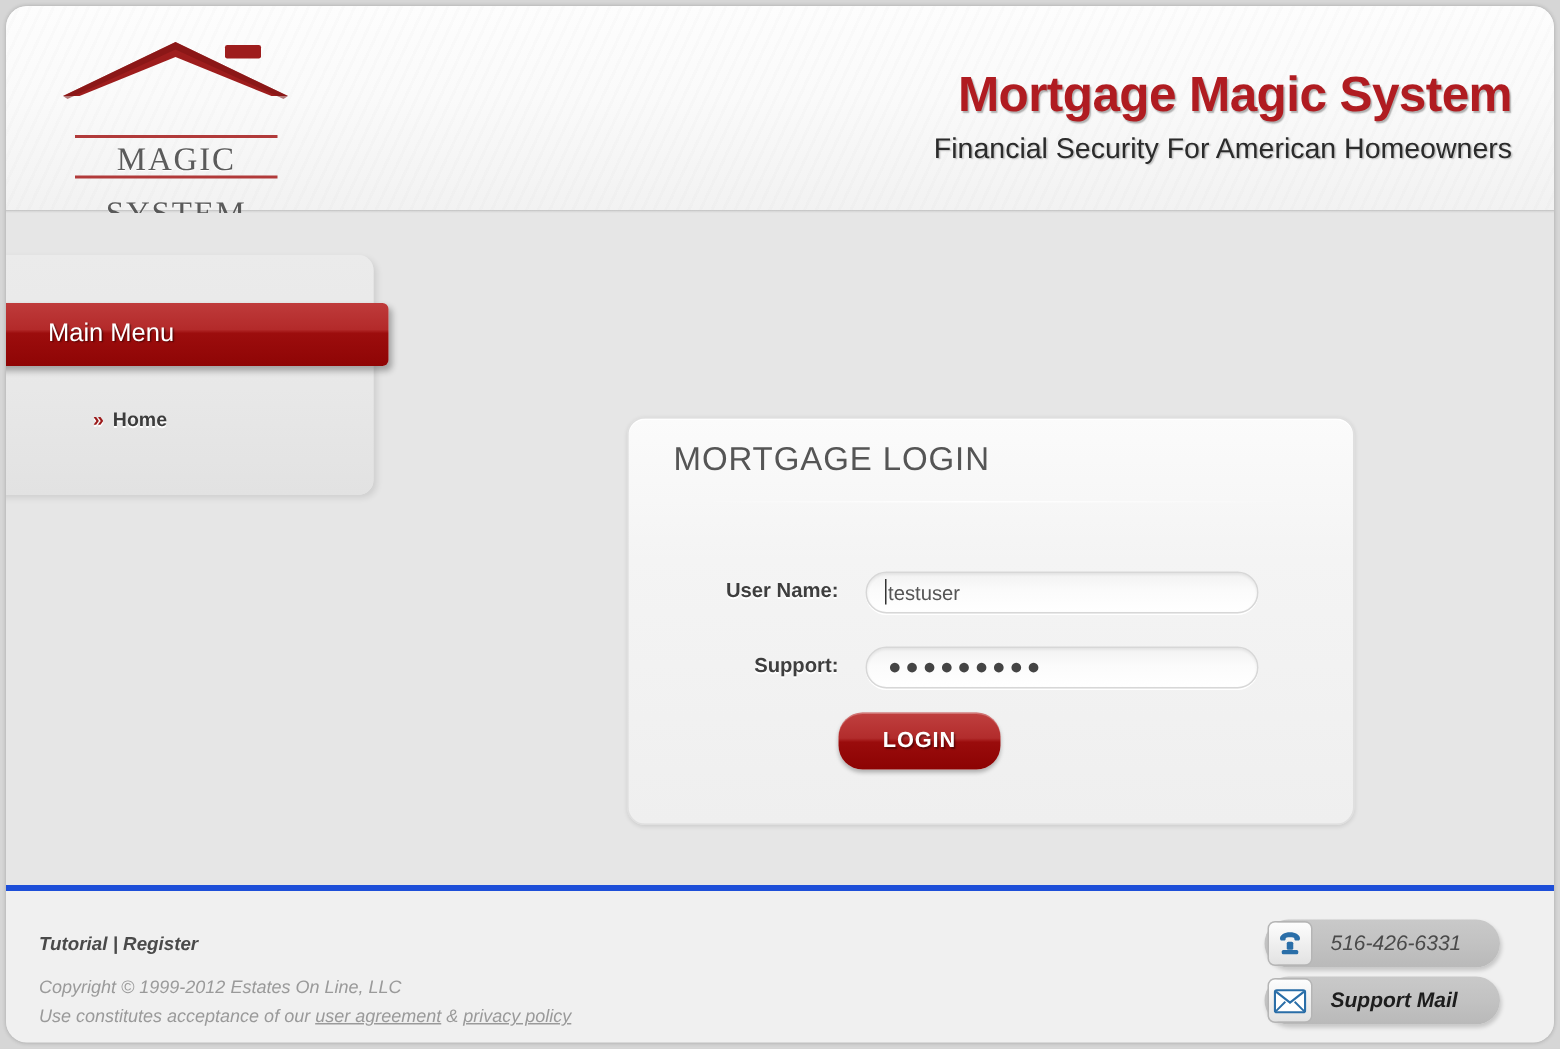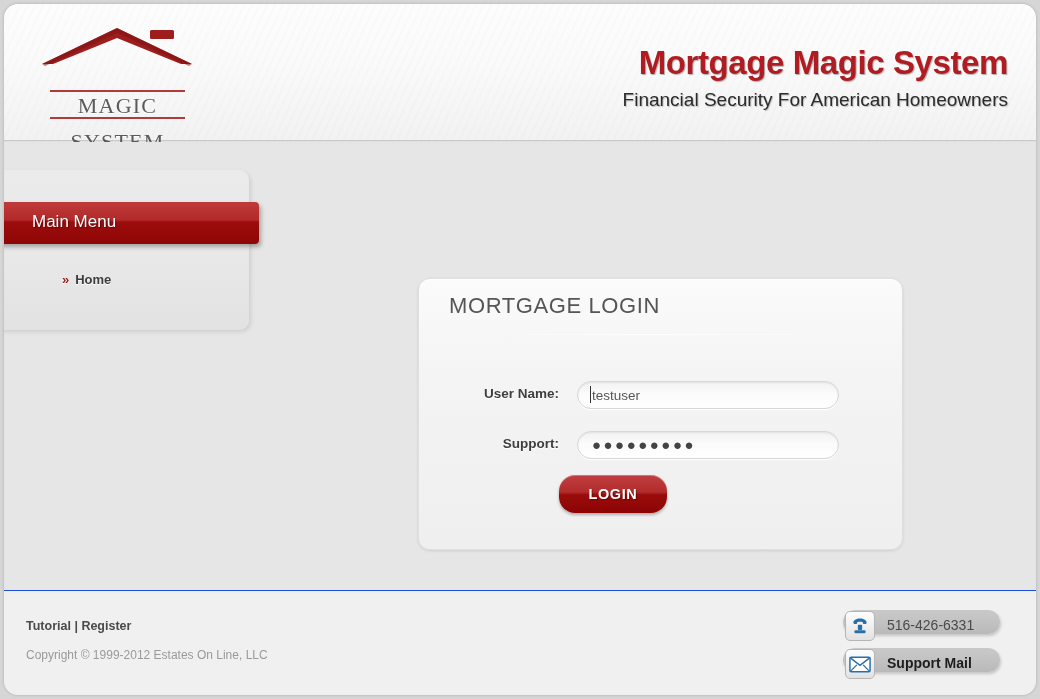--- a/index.html
+++ b/index.html
@@ -228,22 +228,23 @@
     font-family: "Liberation Sans", sans-serif;
   }
 
   
   .footer {
     position: absolute;
     left: 0; top: 586px;
     width: 1032px;
     height: 105px;
     background: #f0f0f0;
-    border-top: 1px solid #1d4ed8;
+    border-top: 4px solid #1d4ed8;
     border-radius: 0 0 13px 13px;
+    font-style: italic;
   }
   .foot-links {
     position: absolute;
     left: 22px; top: 28px;
     font-size: 12.5px;
     font-weight: bold;
     color: #4a4a4a;
   }
   .foot-links a { color:#4a4a4a; text-decoration:none; }
   .foot-copy {
@@ -251,21 +252,21 @@
     left: 22px; top: 55px;
     font-size: 12px;
     color: #9a9a9a;
     line-height: 19px;
   }
   .foot-copy a { color: #9a9a9a; text-decoration: underline; }
 
   .contact-btn {
     position: absolute;
     right: 36px;
-    height: 24px;
+    height: 32px;
     width: 157px;
     background: linear-gradient(180deg,#c9c9c9 0%, #c2c2c2 50%, #b9b9b9 100%);
     border-radius: 16px;
     box-shadow: 1px 2px 3px rgba(0,0,0,0.18);
   }
   .btn-phone { top: 19px; }
   .btn-mail  { top: 57px; }
   .contact-icon {
     position: absolute;
     left: 2px; top: 1px;
@@ -341,20 +342,21 @@
 
     <div class="footer">
       <div class="foot-links">
         <a href="#">Tutorial</a>
         <span>|</span>
         <a href="#">Register</a>
       </div>
 
       <div class="foot-copy">
         <div>Copyright © 1999-2012 Estates On Line, LLC</div>
+        <div><span>Use constitutes acceptance of our </span><a href="#">user agreement</a><span> &amp; </span><a href="#">privacy policy</a></div>
       </div>
 
       <div class="contact-btn btn-phone">
         <div class="contact-icon">
           <svg width="20" height="20" viewBox="0 0 24 24">
             <path d="M12 3c-4.4 0-8 2.1-8 4.9 0 1 .5 1.7 1.5 1.7h1.6c.9 0 1.4-.5 1.4-1.3 0-.6.3-.9 1-1.1.7-.2 1.6-.3 2.5-.3s1.8.1 2.5.3c.7.2 1 .5 1 1.1 0 .8.5 1.3 1.4 1.3h1.6c1 0 1.5-.7 1.5-1.7C20 5.1 16.4 3 12 3z" fill="#2a6ea8"></path>
             <rect x="9.4" y="10.5" width="5.2" height="6.4" rx="1.2" fill="#2a6ea8"></rect>
             <rect x="5.4" y="17.2" width="13.2" height="3.4" rx="1.2" fill="#2a6ea8"></rect>
           </svg>
         </div>

